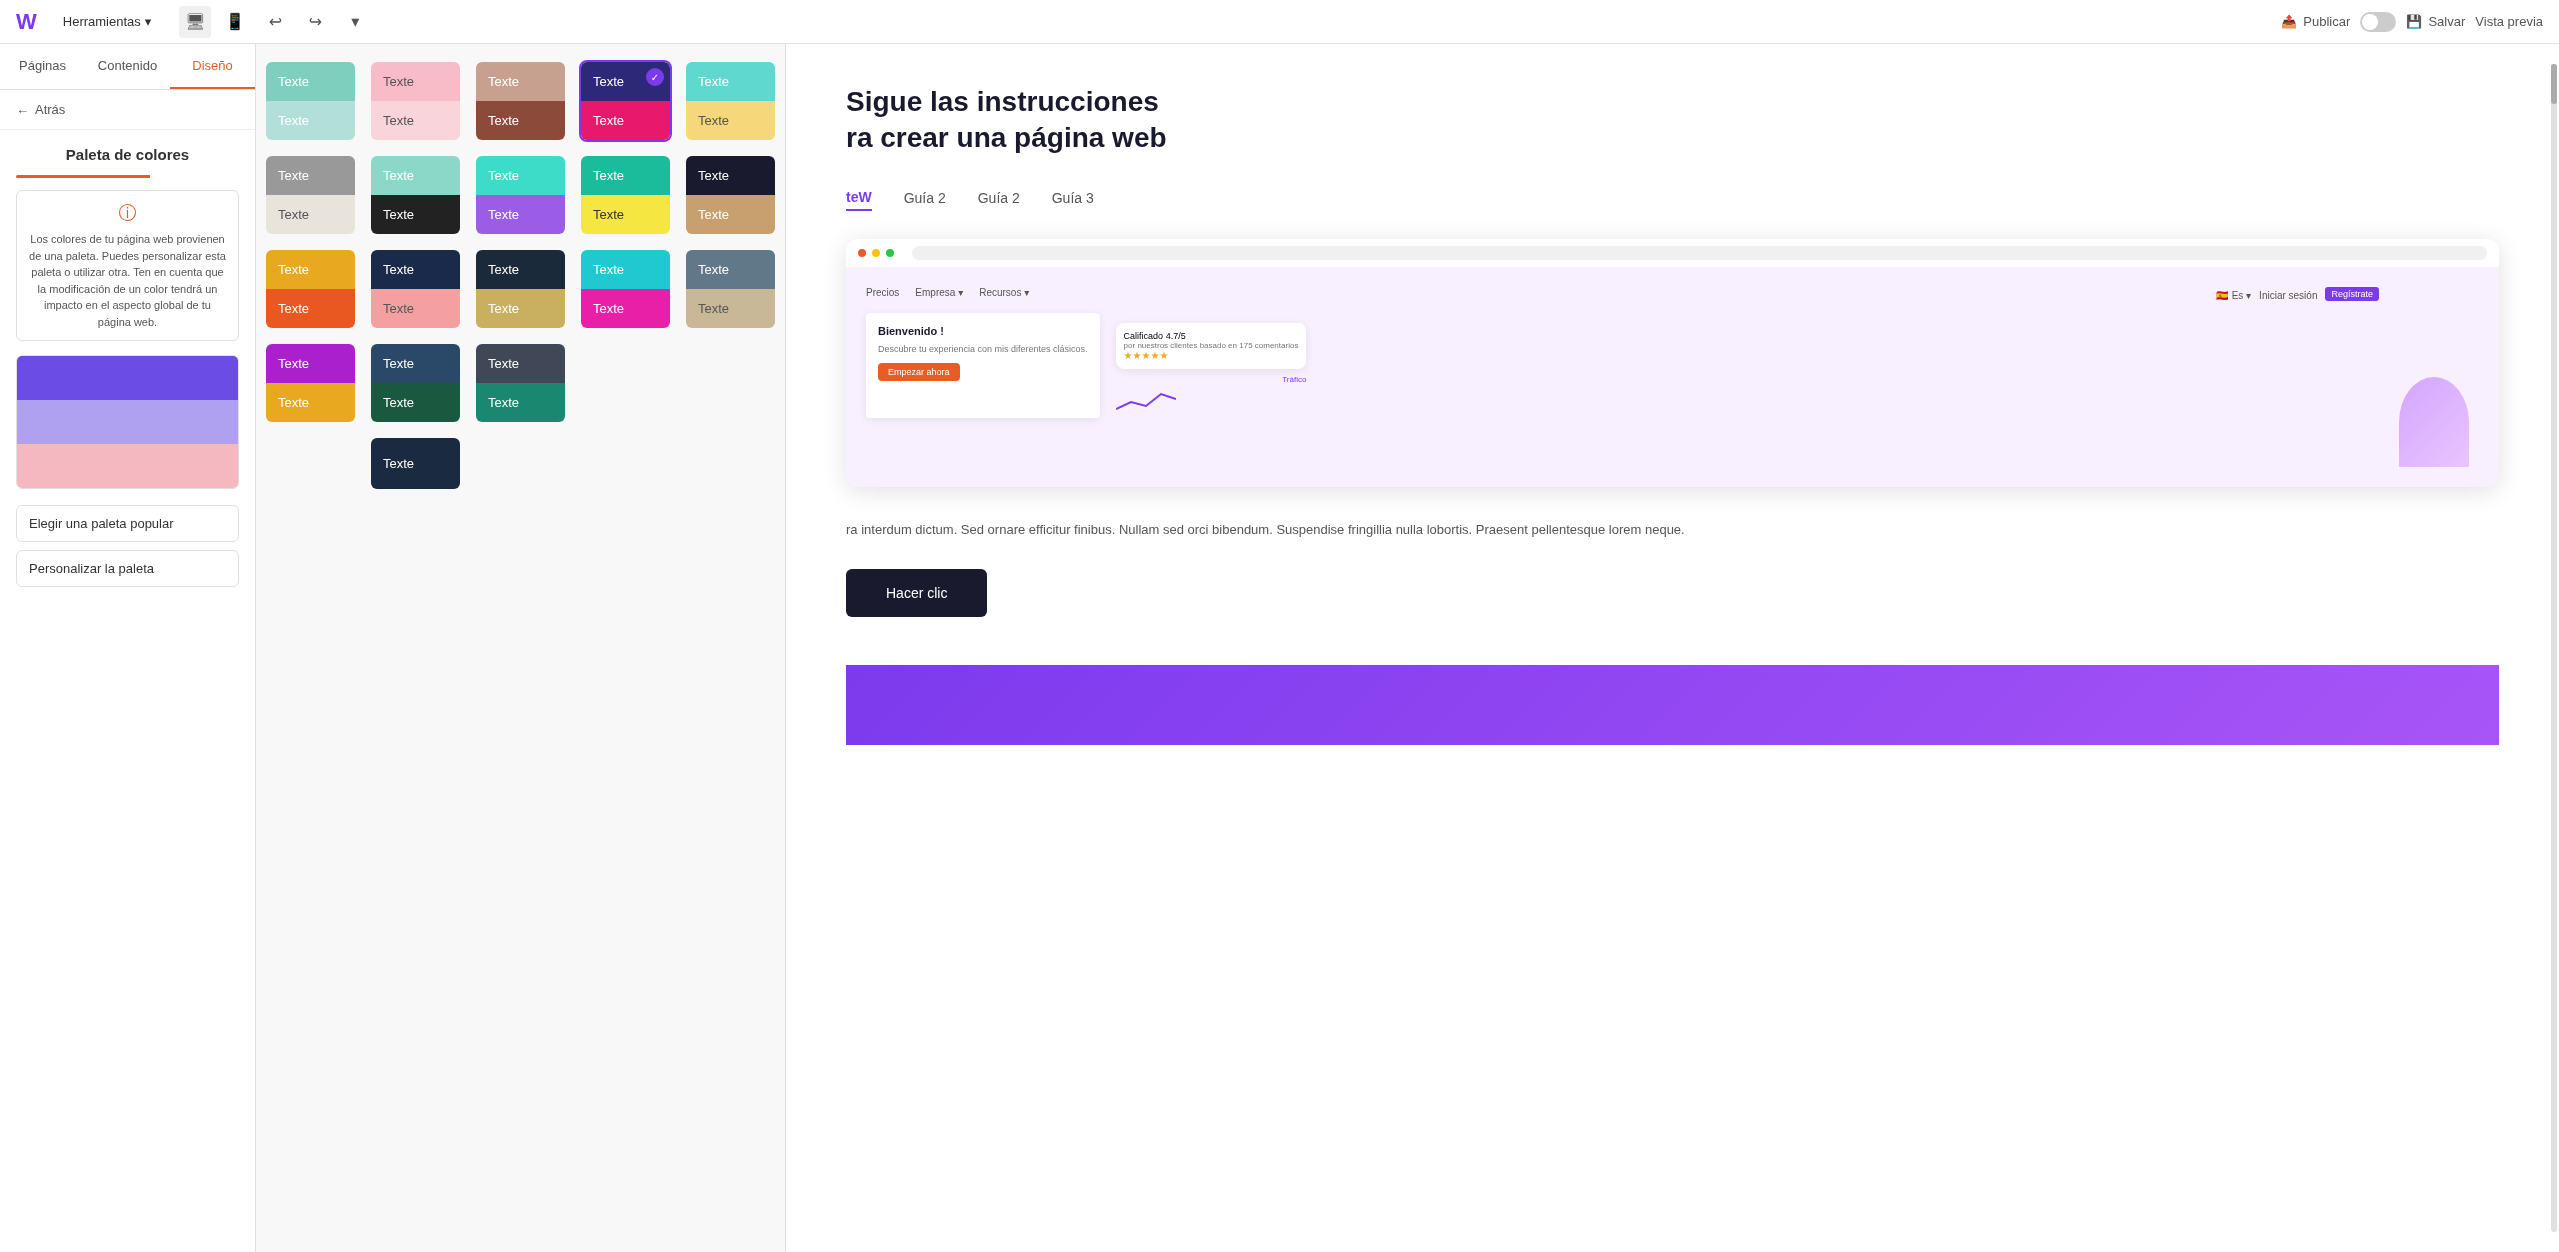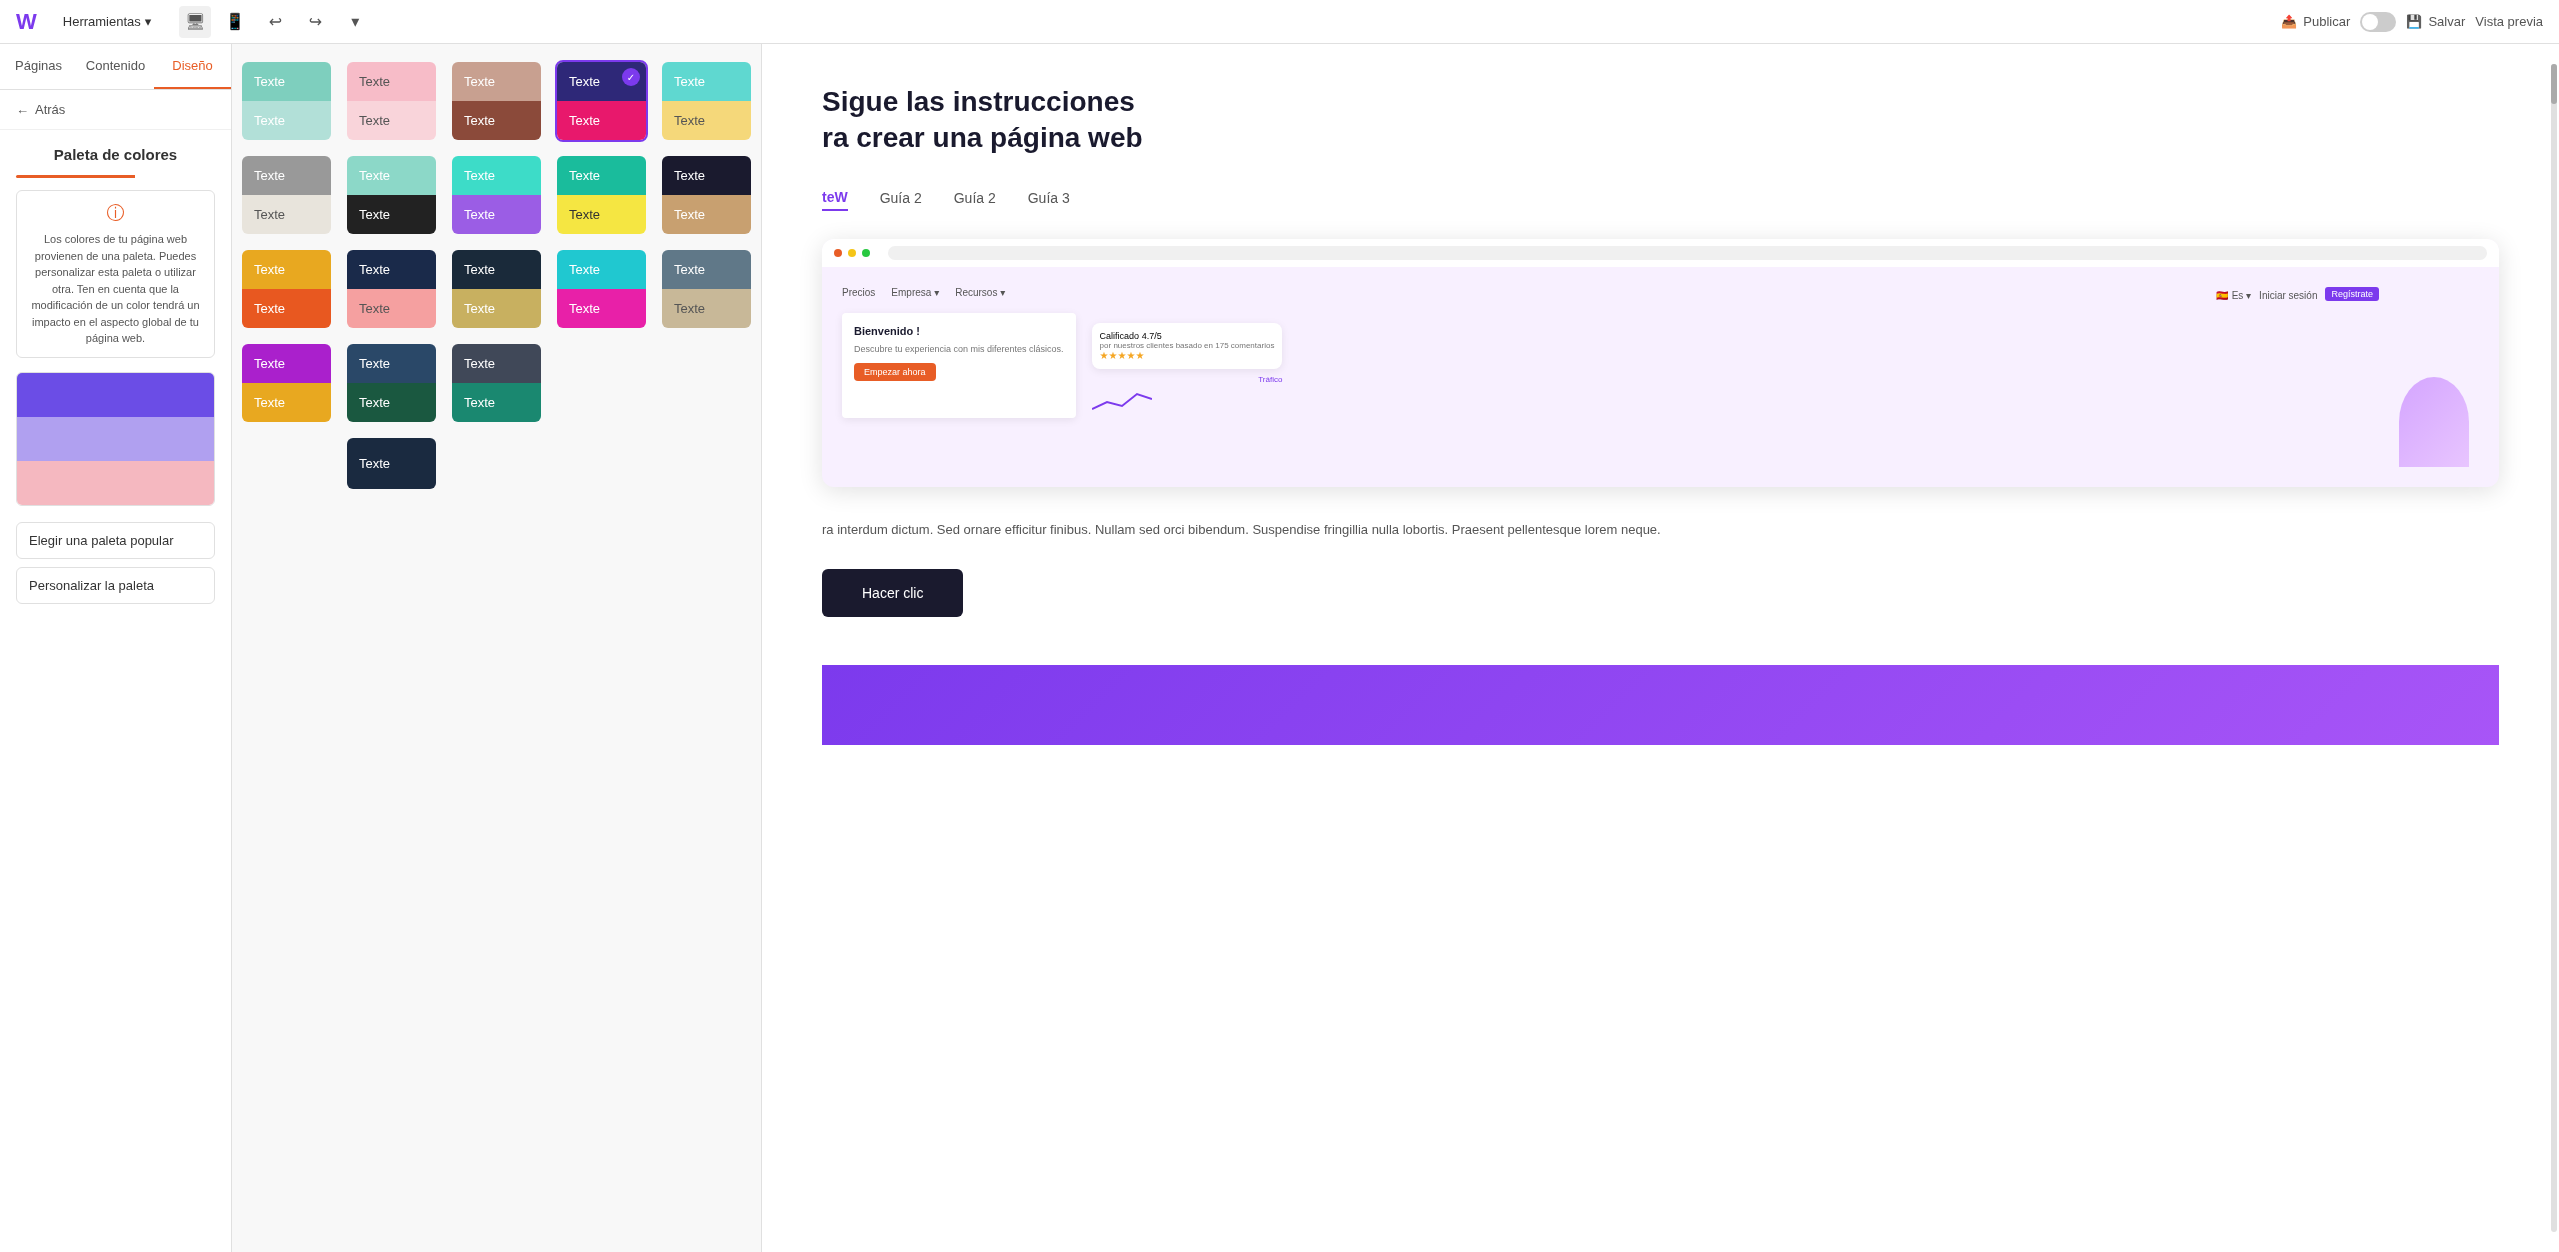--- a/index.html
+++ b/index.html
@@ -46,21 +46,21 @@
       background: none; border: none; cursor: pointer; font-size: 13px; color: #555;
     }
 
     
     .main-layout {
       display: flex; position: fixed; top: 44px; left: 0; right: 0; bottom: 0;
     }
 
     
     .left-nav {
-      width: 232px; background: #fff; border-right: 1px solid #e0e0e0;
+      width: 256px; background: #fff; border-right: 1px solid #e0e0e0;
       display: flex; flex-direction: column;
     }
     .left-nav-tabs {
       display: flex; border-bottom: 1px solid #e0e0e0;
     }
     .left-nav-tab {
       flex: 1; padding: 14px 0; text-align: center; font-size: 13px; color: #555;
       cursor: pointer; border-bottom: 2px solid transparent;
     }
     .left-nav-tab.active { color: #e85d26; border-bottom: 2px solid #e85d26; }

